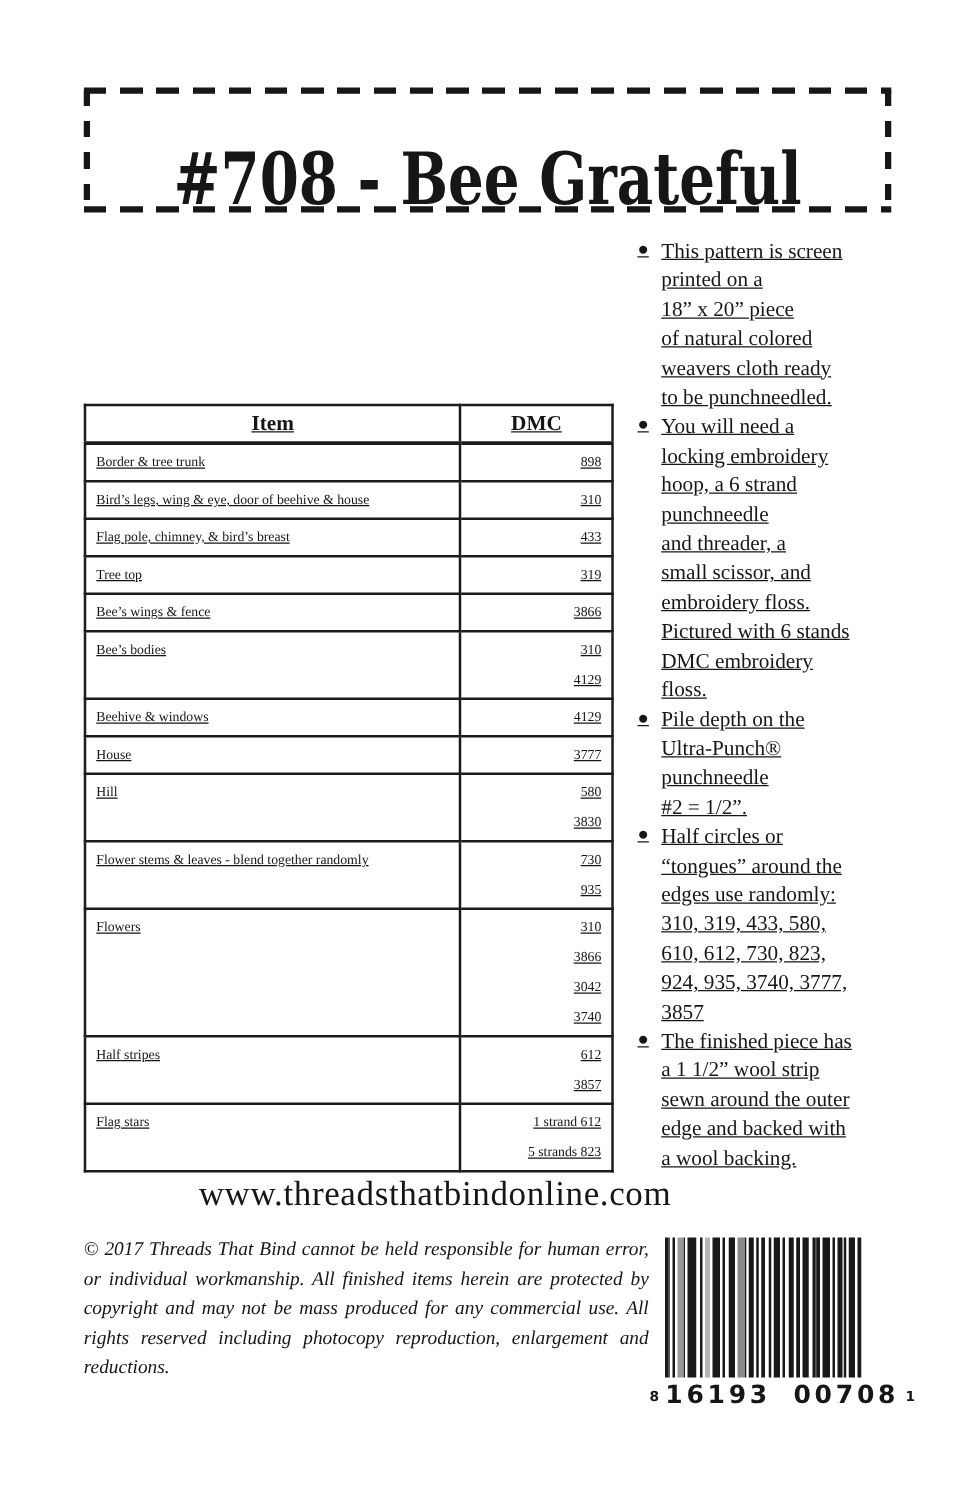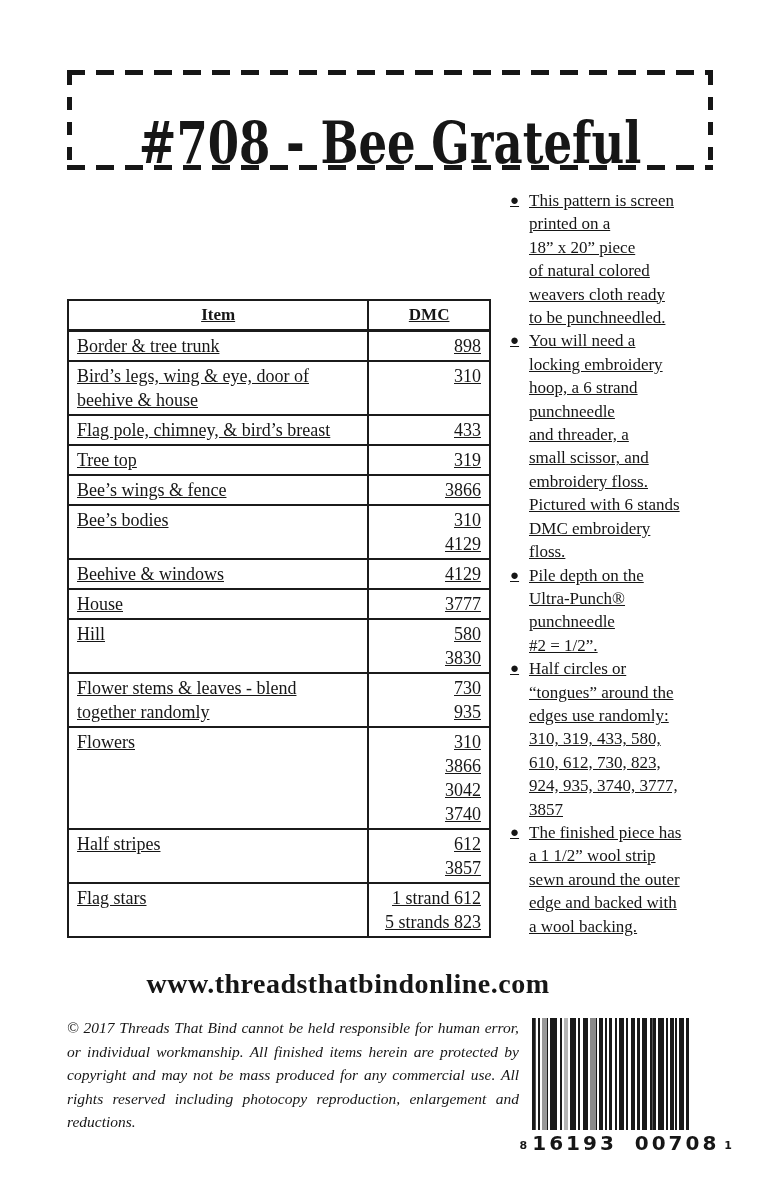--- a/index.html
+++ b/index.html
@@ -41,42 +41,42 @@
 
   table.dmc-table { border-collapse: collapse; width: 424px; }
   .dmc-table th, .dmc-table td { border: 2px solid #1b1b1b; }
   .dmc-table th {
     font-size: 17px; font-weight: 700; text-align: center;
     padding: 4px 6px; border-bottom-width: 3px;
   }
   .dmc-table th.c-item { width: 296px; }
   .dmc-table th.c-dmc  { width: 120px; }
   .dmc-table td {
-    font-size: 18px; font-weight: 500; line-height: 24px;
+    font-size: 11px; font-weight: 500; line-height: 24px;
     padding: 2px 8px; vertical-align: top;
   }
   .dmc-table td.tv { text-align: right; white-space: pre-line; }
 
   .notes { flex: 1; padding-left: 19px; padding-top: 1px; }
   .bullet { display: flex; }
   .bullet .dot {
     width: 19px; flex: 0 0 19px;
     font-size: 15px; line-height: 23.4px;
   }
   .bullet .btext {
     flex: 1;
     font-size: 17px; font-weight: 500; line-height: 23.4px;
     white-space: pre-line;
   }
 
   
   .website {
-    width: 562px; margin-top: 30px;
+    width: 562px; margin-top: 2px;
     text-align: center;
-    font-size: 28px; font-weight: 700;
+    font-size: 28px; font-weight: 400;
     letter-spacing: 0.5px;
   }
 
   
   .bottom { display: flex; margin-top: 16px; align-items: flex-start; }
   .copyright {
     width: 452px;
     font-size: 15.5px; font-weight: 500; line-height: 23.5px;
     text-align: justify;
     font-style: italic;

